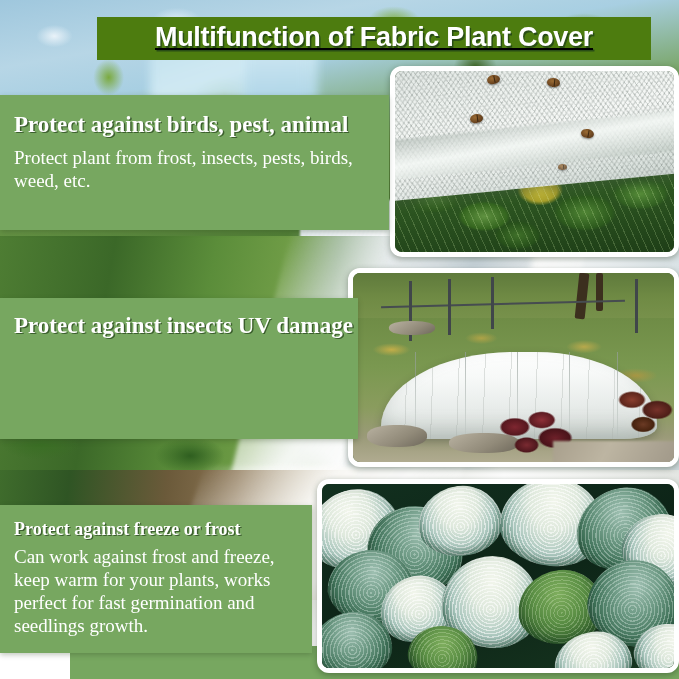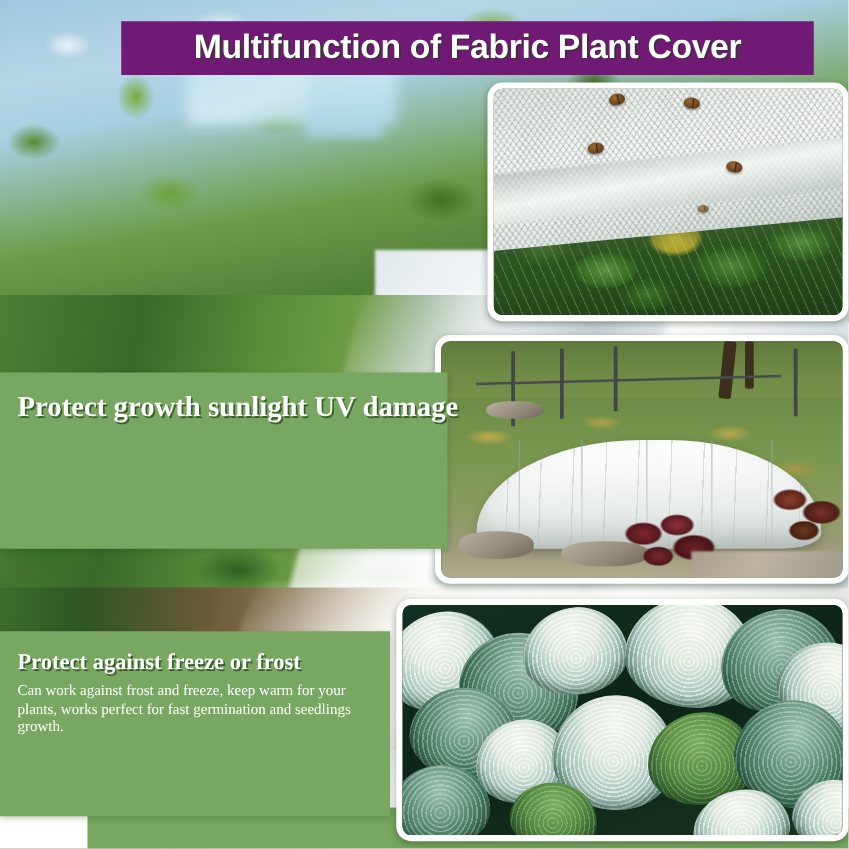--- a/index.html
+++ b/index.html
@@ -121,25 +121,26 @@
   
   .footer-bar {
     left: 70px; top: 646px; width: 609px; height: 33px;
     background: #77a760;
   }
 
   
   .title-bar {
     position: absolute;
     left: 97px; top: 17px; width: 554px; height: 43px;
-    background: #701a75;
+    background: #4d7c0f;
     display: flex;
     align-items: center;
     justify-content: center;
     padding: 0 10px 2px 10px;
+    text-decoration: underline;
   }
   .title-text {
     font-family: "Liberation Sans", sans-serif;
     font-weight: bold;
     font-size: 27px;
     letter-spacing: -.3px;
     color: #ffffff;
     white-space: nowrap;
     text-shadow: 1.5px 1.5px 0 rgba(30,62,24,.75);
   }
@@ -168,21 +169,21 @@
   #panel-1 { left: 0; top: 95px; width: 389px; height: 135px; }
   #panel-1 .panel-title { font-size: 23px; margin: 8px 0 9px 0; }
   #panel-1 .panel-body  { font-size: 19px; }
 
   #panel-2 { left: 0; top: 298px; width: 358px; height: 141px; }
   #panel-2 .panel-title { font-size: 23px; margin: 6px 0 8px 0; }
   #panel-2 .panel-body  { font-size: 19px; }
 
   #panel-3 { left: 0; top: 505px; width: 312px; height: 148px; }
   #panel-3 .panel-title { font-size: 18px; margin: 5px 0 6px 0; }
-  #panel-3 .panel-body  { font-size: 12px; }
+  #panel-3 .panel-body  { font-size: 19px; }
 
   
   .photo {
     position: absolute;
     border: 5px solid #ffffff;
     border-radius: 12px;
     overflow: hidden;
     box-shadow: 0 2px 6px rgba(30,50,25,.4);
     background: #2e4a22;
   }
@@ -409,23 +410,27 @@
       <div class="frost-leaf" style="left:120px; top:72px;  width:98px;  height:92px;  transform:rotate(4deg);"></div>
       <div class="frost-leaf green" style="left:196px; top:86px;  width:86px;  height:74px;  transform:rotate(-6deg);"></div>
       <div class="frost-leaf dark" style="left:266px; top:76px;  width:92px;  height:86px;  transform:rotate(12deg);"></div>
       <div class="frost-leaf green" style="left:86px;  top:142px; width:70px;  height:56px;  transform:rotate(10deg);"></div>
       <div class="frost-leaf" style="left:232px; top:148px; width:78px;  height:58px;  transform:rotate(-10deg);"></div>
       <div class="frost-leaf dark" style="left:-10px; top:128px; width:80px;  height:66px;  transform:rotate(-4deg);"></div>
       <div class="frost-leaf" style="left:312px; top:140px; width:72px;  height:60px;  transform:rotate(16deg);"></div>
     </div>
   </div>
 
+  <div class="panel" id="panel-1">
+    <div class="panel-title">Protect against birds, pest, animal</div>
+    <div class="panel-body">Protect plant from frost, insects, pests, birds, weed, etc.</div>
+  </div>
 
   <div class="panel" id="panel-2">
-    <div class="panel-title">Protect growth sunlight UV damage</div>
+    <div class="panel-title">Protect against insects UV damage</div>
   </div>
 
   <div class="panel" id="panel-3">
     <div class="panel-title">Protect against freeze or frost</div>
     <div class="panel-body">Can work against frost and freeze, keep warm for your plants, works perfect for fast germination and seedlings growth.</div>
   </div>
 
 </div>
 
 </body></html>

